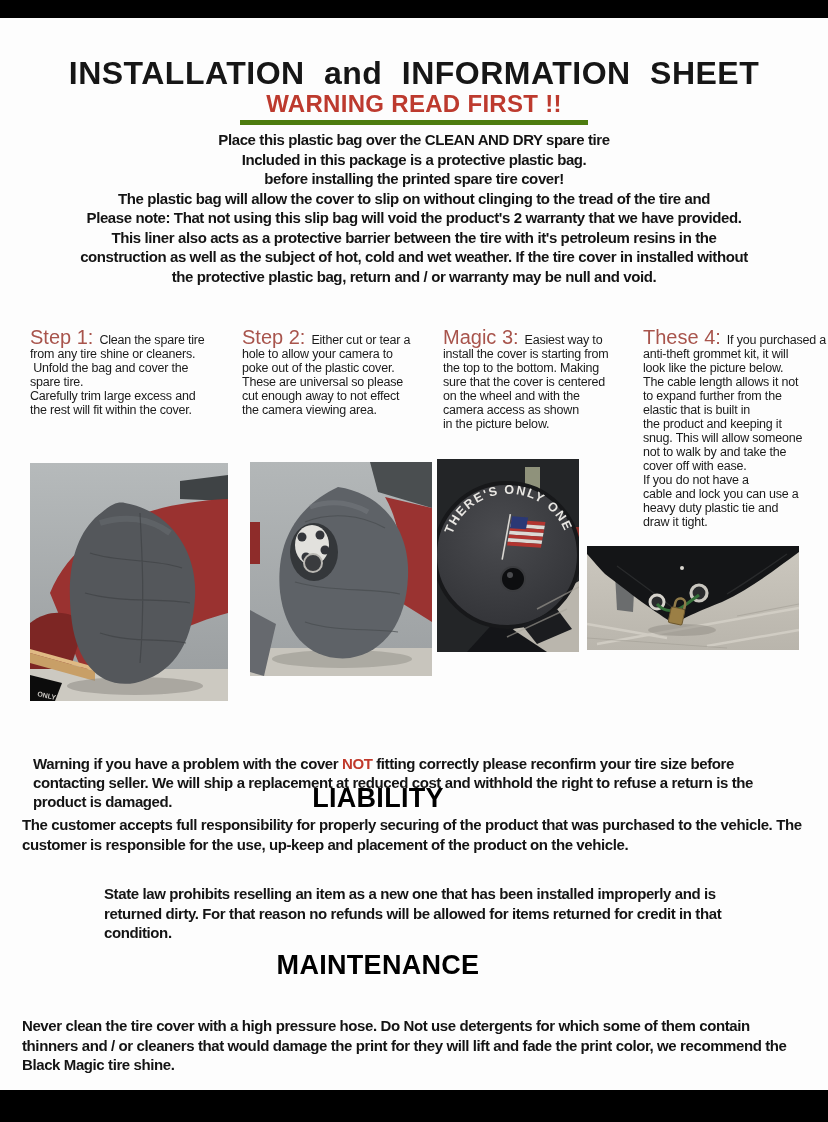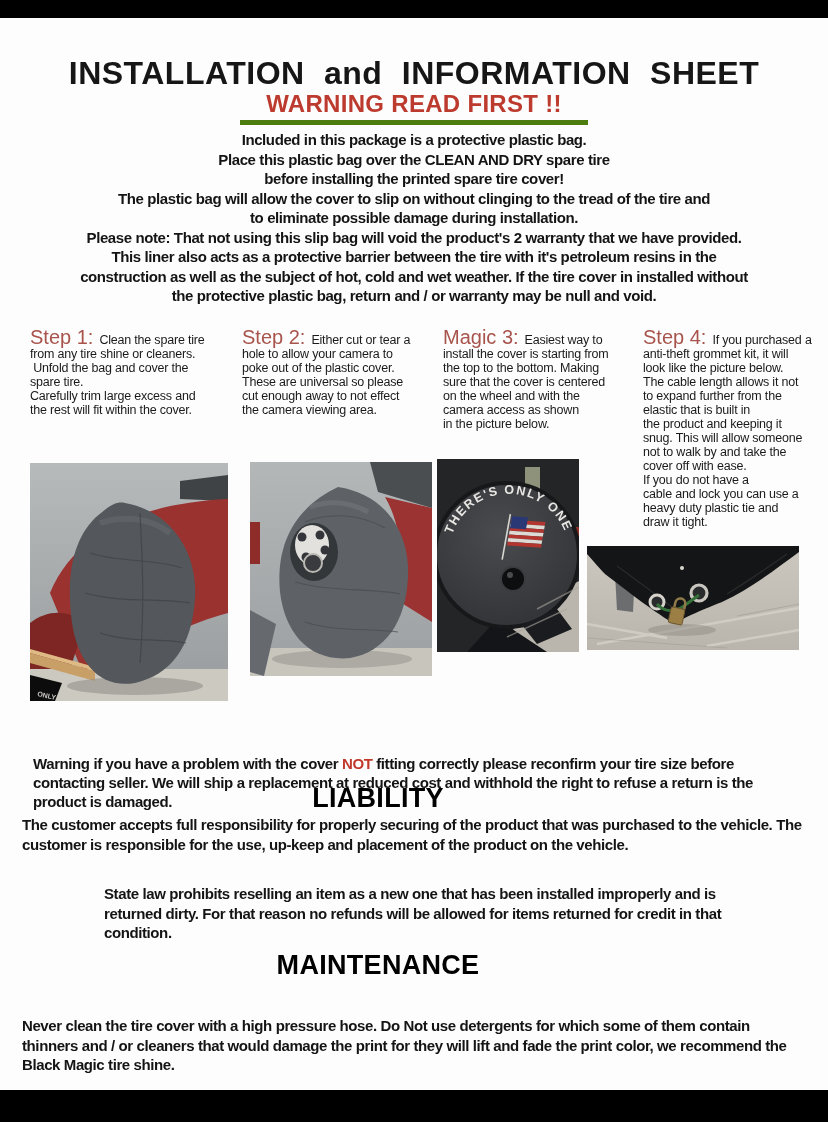--- a/index.html
+++ b/index.html
@@ -54,25 +54,24 @@
 <div id="page">
   <div id="bar-top" class="bar"></div>
 
   <div class="doc-title">INSTALLATION and INFORMATION SHEET</div>
 
   <div class="warn-head-wrap">
     <span class="warn-head">WARNING READ FIRST !!</span>
   </div>
 
   <div class="intro">
+    <div>Place this plastic bag over the CLEAN AND DRY spare tire</div>
     <div>Included in this package is a protective plastic bag.</div>
-    <div>Place this plastic bag over the CLEAN AND DRY spare tire</div>
     <div>before installing the printed spare tire cover!</div>
     <div>The plastic bag will allow the cover to slip on without clinging to the tread of the tire and</div>
-    <div>to eliminate possible damage during installation.</div>
     <div>Please note: That not using this slip bag will void the product's 2 warranty that we have provided.</div>
     <div>This liner also acts as a protective barrier between the tire with it's petroleum resins in the</div>
     <div>construction as well as the subject of hot, cold and wet weather.  If the tire cover in installed without</div>
     <div>the protective plastic bag, return and / or warranty may be null and void.</div>
   </div>
 
   <div id="step1" class="step"><span class="step-label">Step 1:</span><span>Clean the spare tire
 from any tire shine or cleaners.
  Unfold the bag and cover the
 spare tire.
@@ -84,21 +83,21 @@
 These are universal so please
 cut enough away to not effect
 the camera viewing area.</span></div>
   <div id="step3" class="step"><span class="step-label">Magic 3:</span><span>Easiest way to
 install the cover is starting from
 the top to the bottom. Making
 sure that the cover is centered
 on the wheel and with the
 camera access as shown
 in the picture below.</span></div>
-  <div id="step4" class="step"><span class="step-label">Step 4:</span><span>If you purchased a
+  <div id="step4" class="step"><span class="step-label">These 4:</span><span>If you purchased a
 anti-theft grommet kit, it will
 look like the picture below.
 The cable length allows it not
 to expand further from the
 elastic that is built in
 the product and keeping it
 snug. This will allow someone
 not to walk by and take the
 cover off with ease.
 If you do not have a

